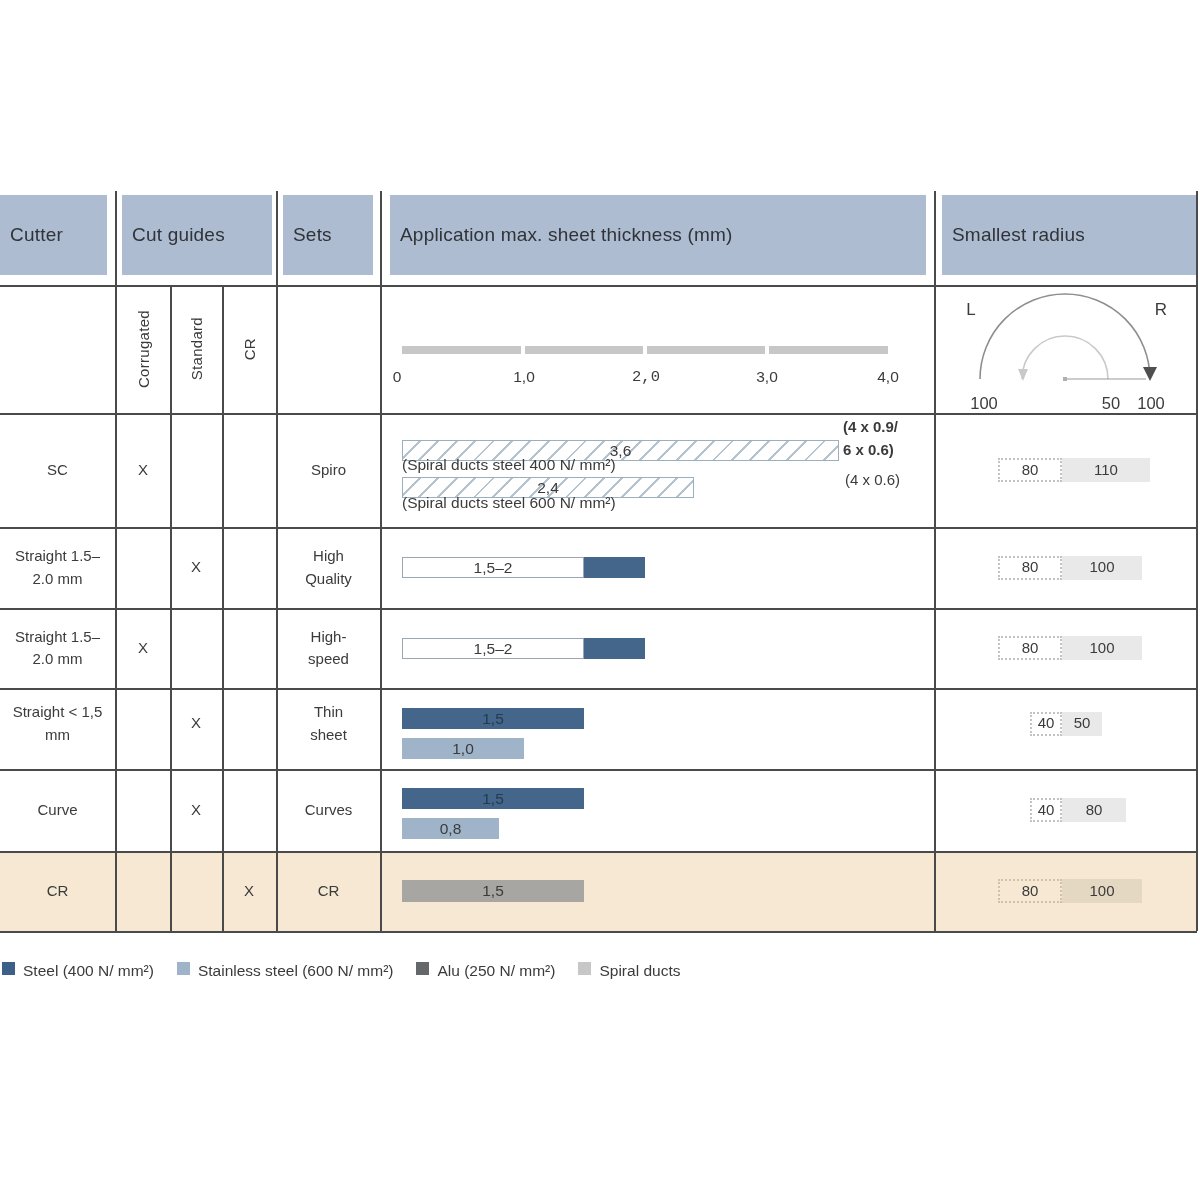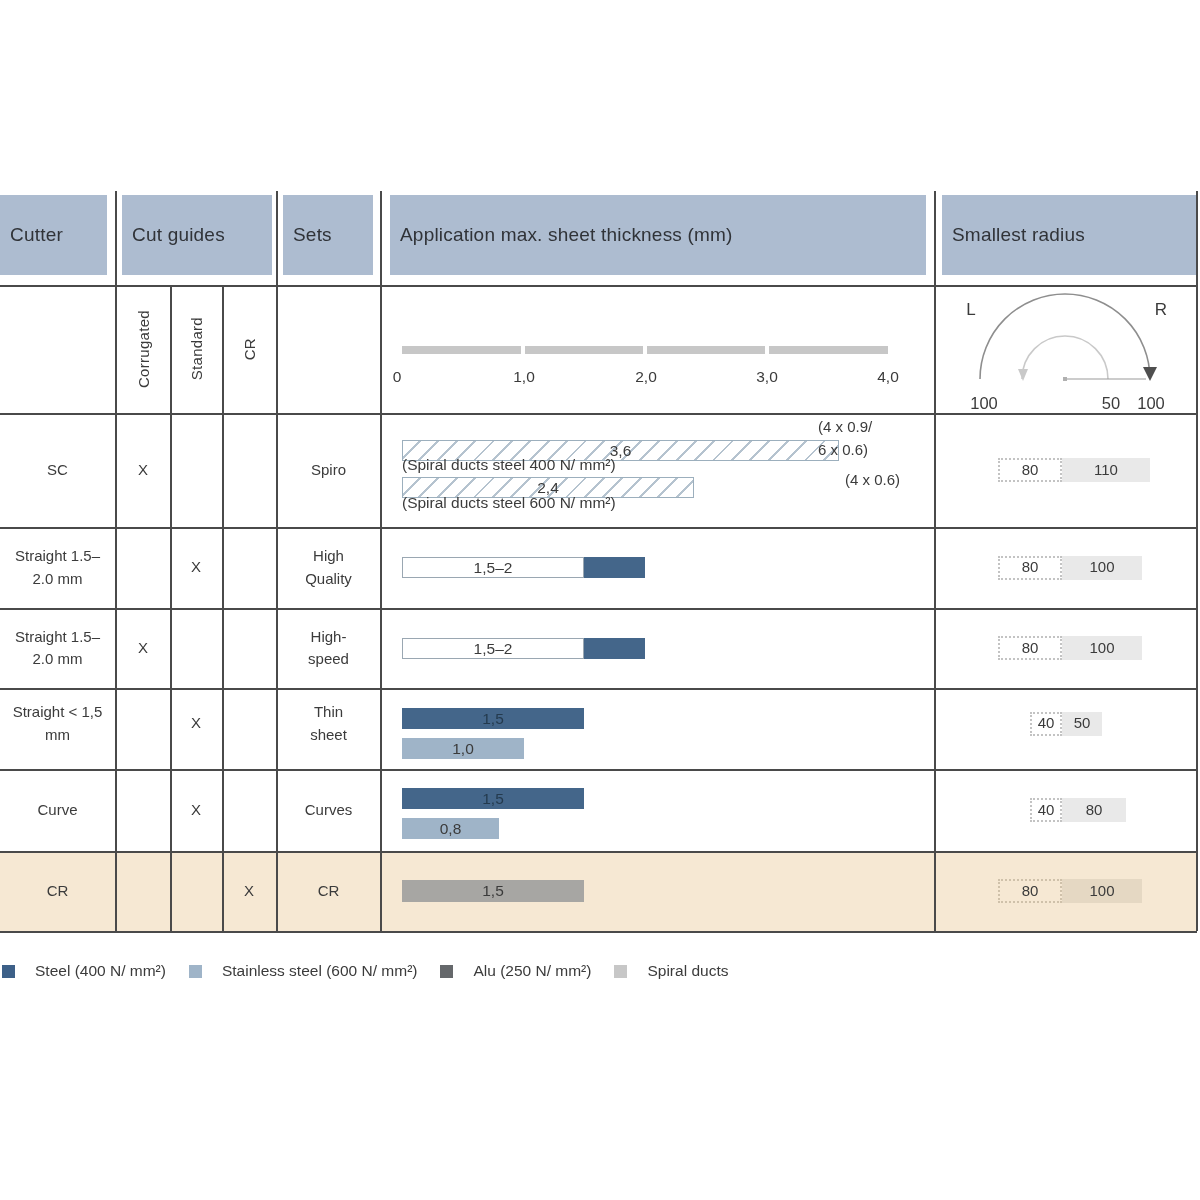--- a/index.html
+++ b/index.html
@@ -49,21 +49,21 @@
   .sc-corr{left:116px;width:54px;}
   .sc-std{left:170px;width:52px;}
   .sc-crg{left:222px;width:54px;}
   .vlabel{writing-mode:vertical-rl;transform:rotate(180deg);font-size:15px;color:#3b3b3b;letter-spacing:.3px;}
   .scalebar{position:absolute;left:402px;top:346px;width:486px;height:8px;background:#c7c7c7;}
   .scalegap{position:absolute;top:0;width:4px;height:8px;background:#ffffff;}
   .tick{position:absolute;top:368px;transform:translateX(-50%);font-size:15.5px;}
   .rad-diagram{position:absolute;left:934px;top:285px;}
   
   .legend{position:absolute;left:2px;top:962px;display:flex;align-items:center;gap:23px;font-size:15.5px;}
-  .legend-item{display:flex;align-items:center;white-space:nowrap;gap:12px;}
+  .legend-item{display:flex;white-space:nowrap;}
   .lg-sq{width:13px;height:13px;margin-right:8px;display:inline-block;}
 </style>
 </head>
 <body>
 
 <div id="canvas">
 
   <div class="hbox" style="left:0;width:107px;">
       <span>Cutter</span>
     </div>
@@ -90,21 +90,21 @@
       <span class="vlabel">CR</span>
     </div>
 
   <div class="scalebar">
     <div class="scalegap" style="left:119px;"></div>
     <div class="scalegap" style="left:241px;"></div>
     <div class="scalegap" style="left:363px;"></div>
   </div>
   <span class="tick" style="left:397px;">0</span>
   <span class="tick" style="left:524px;">1,0</span>
-  <span class="tick" style="left:646px;">2,0</span>
+  <span class="tick" style="left:646px;font-family:Liberation Mono, monospace;">2,0</span>
   <span class="tick" style="left:767px;">3,0</span>
   <span class="tick" style="left:888px;">4,0</span>
 
   <svg class="rad-diagram" width="263" height="128" viewBox="0 0 263 128">
     <path d="M46 94 A85 85 0 0 1 216 94" stroke="#8e8e8e" stroke-width="1.6" fill="none"></path>
     <path d="M174 94 A43 43 0 0 0 88 94" stroke="#c9c9c9" stroke-width="1.6" fill="none"></path>
     <line x1="131" y1="94" x2="212" y2="94" stroke="#9a9a9a" stroke-width="1.2"></line>
     <rect x="129" y="92" width="4" height="4" fill="#b0b0b0"></rect>
     <polygon points="209,82 223,82 216,96" fill="#4f4f4f"></polygon>
     <polygon points="84,84 94,84 89,96" fill="#c9c9c9"></polygon>
@@ -133,21 +133,21 @@
       </div>
     <div class="cell c-app">
       <div class="bar hatch" style="top: 27px; width: 437px;">
           <span class="bar-label">3,6</span>
         </div>
       <div class="caption" style="top:40px;">(Spiral ducts steel 400 N/ mm²)</div>
       <div class="bar hatch" style="top: 64px; width: 292px;">
           <span class="bar-label">2,4</span>
         </div>
       <div class="caption" style="top:78px;">(Spiral ducts steel 600 N/ mm²)</div>
-      <div class="note" style="left:438px;top:3px;">
+      <div class="note" style="left:463px;top:3px;font-weight:bold;">
         <div>(4 x 0.9/</div>
         <div>6 x 0.6)</div>
       </div>
       <div class="note" style="left:465px;top:56px;">(4 x 0.6)</div>
     </div>
     <div class="cell c-rad">
       <div class="rad-l" style="width: 64px;">
           <span>80</span>
         </div>
       <div class="rad-r" style="width: 88px;">

